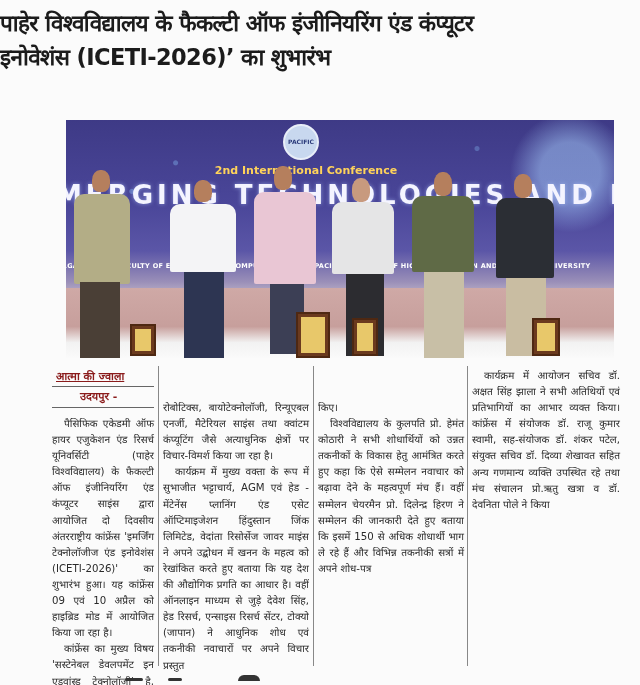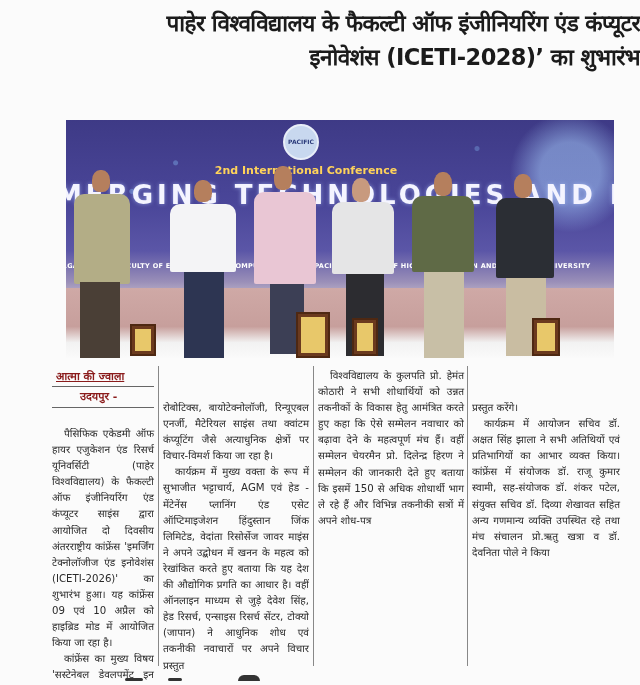--- a/index.html
+++ b/index.html
@@ -5,21 +5,21 @@
     html, body { margin: 0; padding: 0; }
     body {
       width: 640px; height: 685px; overflow: hidden;
       background: #fbfbfb;
       font-family: "DejaVu Sans", sans-serif;
       color: #222;
       position: relative;
     }
     .headline {
       position: absolute; left: 0; top: 6px; width: 640px;
-      text-align: right;
+      text-align: left;
       font-family: "DejaVu Sans", sans-serif;
       font-weight: bold;
       font-size: 22.5px;
       line-height: 34px;
       color: #1b1b1b;
       letter-spacing: -0.6px;
     }
     .photo {
       position: absolute; left: 66px; top: 120px; width: 548px; height: 238px;
       overflow: hidden;
@@ -74,35 +74,35 @@
     }
     .col p { margin: 0; text-indent: 12px; }
     .col p.noindent { text-indent: 0; margin-top: 32px; }
     .byline {
       font-weight: bold; color: #8a1a1a; font-size: 11px; line-height: 18px;
       border-bottom: 1.5px solid #666; padding-left: 4px; text-decoration: underline;
     }
     .dateline {
       font-weight: bold; color: #8a1a1a; font-size: 11px; line-height: 20px;
       padding-left: 28px;
-      border-bottom: 1.5px solid #666; margin-bottom: 18px;
+      border-bottom: 1.5px solid #666; margin-bottom: 8px;
     }
     .bottom-cut {
       position: absolute; left: 0; top: 672px; width: 640px; height: 13px;
     }
     .bottom-cut span {
       position: absolute; top: 6px; height: 3px; background: #333; border-radius: 2px;
     }
   </style>
 </head>
 <body>
 
 <div class="headline">
   <div>पाहेर विश्वविद्यालय के फैकल्टी ऑफ इंजीनियरिंग एंड कंप्यूटर</div>
-  <div>इनोवेशंस (ICETI-2028)’ का शुभारंभ</div>
+  <div>इनोवेशंस (ICETI-2026)’ का शुभारंभ</div>
 </div>
 
 <div class="photo">
   <div class="net"></div>
   <div class="logo">PACIFIC</div>
   <div class="banner-sub">2nd International Conference</div>
   <div class="banner-title">MERGING TECHNOLOGIES AND INNOVATIONS</div>
   <div class="banner-org">ORGANIZED BY FACULTY OF ENGINEERING &amp; COMPUTER SCIENCE, PACIFIC ACADEMY OF HIGHER EDUCATION AND RESEARCH UNIVERSITY</div>
   <div class="stage"></div>
 
@@ -160,25 +160,25 @@
   <p>पैसिफिक एकेडमी ऑफ हायर एजुकेशन एंड रिसर्च यूनिवर्सिटी (पाहेर विश्वविद्यालय) के फैकल्टी ऑफ इंजीनियरिंग एंड कंप्यूटर साइंस द्वारा आयोजित दो दिवसीय अंतरराष्ट्रीय कांफ्रेंस 'इमर्जिंग टेक्नोलॉजीज एंड इनोवेशंस (ICETI-2026)' का शुभारंभ हुआ। यह कांफ्रेंस 09 एवं 10 अप्रैल को हाइब्रिड मोड में आयोजित किया जा रहा है।</p>
   <p>कांफ्रेंस का मुख्य विषय 'सस्टेनेबल डेवलपमेंट इन एडवांस्ड टेक्नोलॉजी' है, जिसके अंतर्गत आर्टिफिशियल इंटेलिजेंस,</p>
 </div>
 
 <div class="col" style="left:163px;width:146px;">
   <p class="noindent">रोबोटिक्स, बायोटेक्नोलॉजी, रिन्यूएबल एनर्जी, मैटेरियल साइंस तथा क्वांटम कंप्यूटिंग जैसे अत्याधुनिक क्षेत्रों पर विचार-विमर्श किया जा रहा है।</p>
   <p>कार्यक्रम में मुख्य वक्ता के रूप में सुभाजीत भट्टाचार्य, AGM एवं हेड - मेंटेनेंस प्लानिंग एंड एसेट ऑप्टिमाइजेशन हिंदुस्तान जिंक लिमिटेड, वेदांता रिसोर्सेज जावर माइंस ने अपने उद्बोधन में खनन के महत्व को रेखांकित करते हुए बताया कि यह देश की औद्योगिक प्रगति का आधार है। वहीं ऑनलाइन माध्यम से जुड़े देवेश सिंह, हेड रिसर्च, एन्साइस रिसर्च सेंटर, टोक्यो (जापान) ने आधुनिक शोध एवं तकनीकी नवाचारों पर अपने विचार प्रस्तुत</p>
 </div>
 
 <div class="col" style="left:318px;width:146px;">
+  <p class="noindent">किए।</p>
   <p>विश्वविद्यालय के कुलपति प्रो. हेमंत कोठारी ने सभी शोधार्थियों को उन्नत तकनीकों के विकास हेतु आमंत्रित करते हुए कहा कि ऐसे सम्मेलन नवाचार को बढ़ावा देने के महत्वपूर्ण मंच हैं। वहीं सम्मेलन चेयरमैन प्रो. दिलेन्द्र हिरण ने सम्मेलन की जानकारी देते हुए बताया कि इसमें 150 से अधिक शोधार्थी भाग ले रहे हैं और विभिन्न तकनीकी सत्रों में अपने शोध-पत्र</p>
 </div>
 
 <div class="col" style="left:472px;width:148px;">
-  <p class="noindent">प्रस्तुत करेंगे।</p>
   <p>कार्यक्रम में आयोजन सचिव डॉ. अक्षत सिंह झाला ने सभी अतिथियों एवं प्रतिभागियों का आभार व्यक्त किया। कांफ्रेंस में संयोजक डॉ. राजू कुमार स्वामी, सह-संयोजक डॉ. शंकर पटेल, संयुक्त सचिव डॉ. दिव्या शेखावत सहित अन्य गणमान्य व्यक्ति उपस्थित रहे तथा मंच संचालन प्रो.ऋतु खत्रा व डॉ. देवनिता पोले ने किया</p>
 </div>
 
 <div class="bottom-cut">
   <span style="left:125px;width:18px;"></span>
   <span style="left:168px;width:14px;"></span>
   <span style="left:238px;width:22px;top:3px;height:6px;border-radius:6px 6px 0 0;"></span>
 </div>
 
 </body></html>

